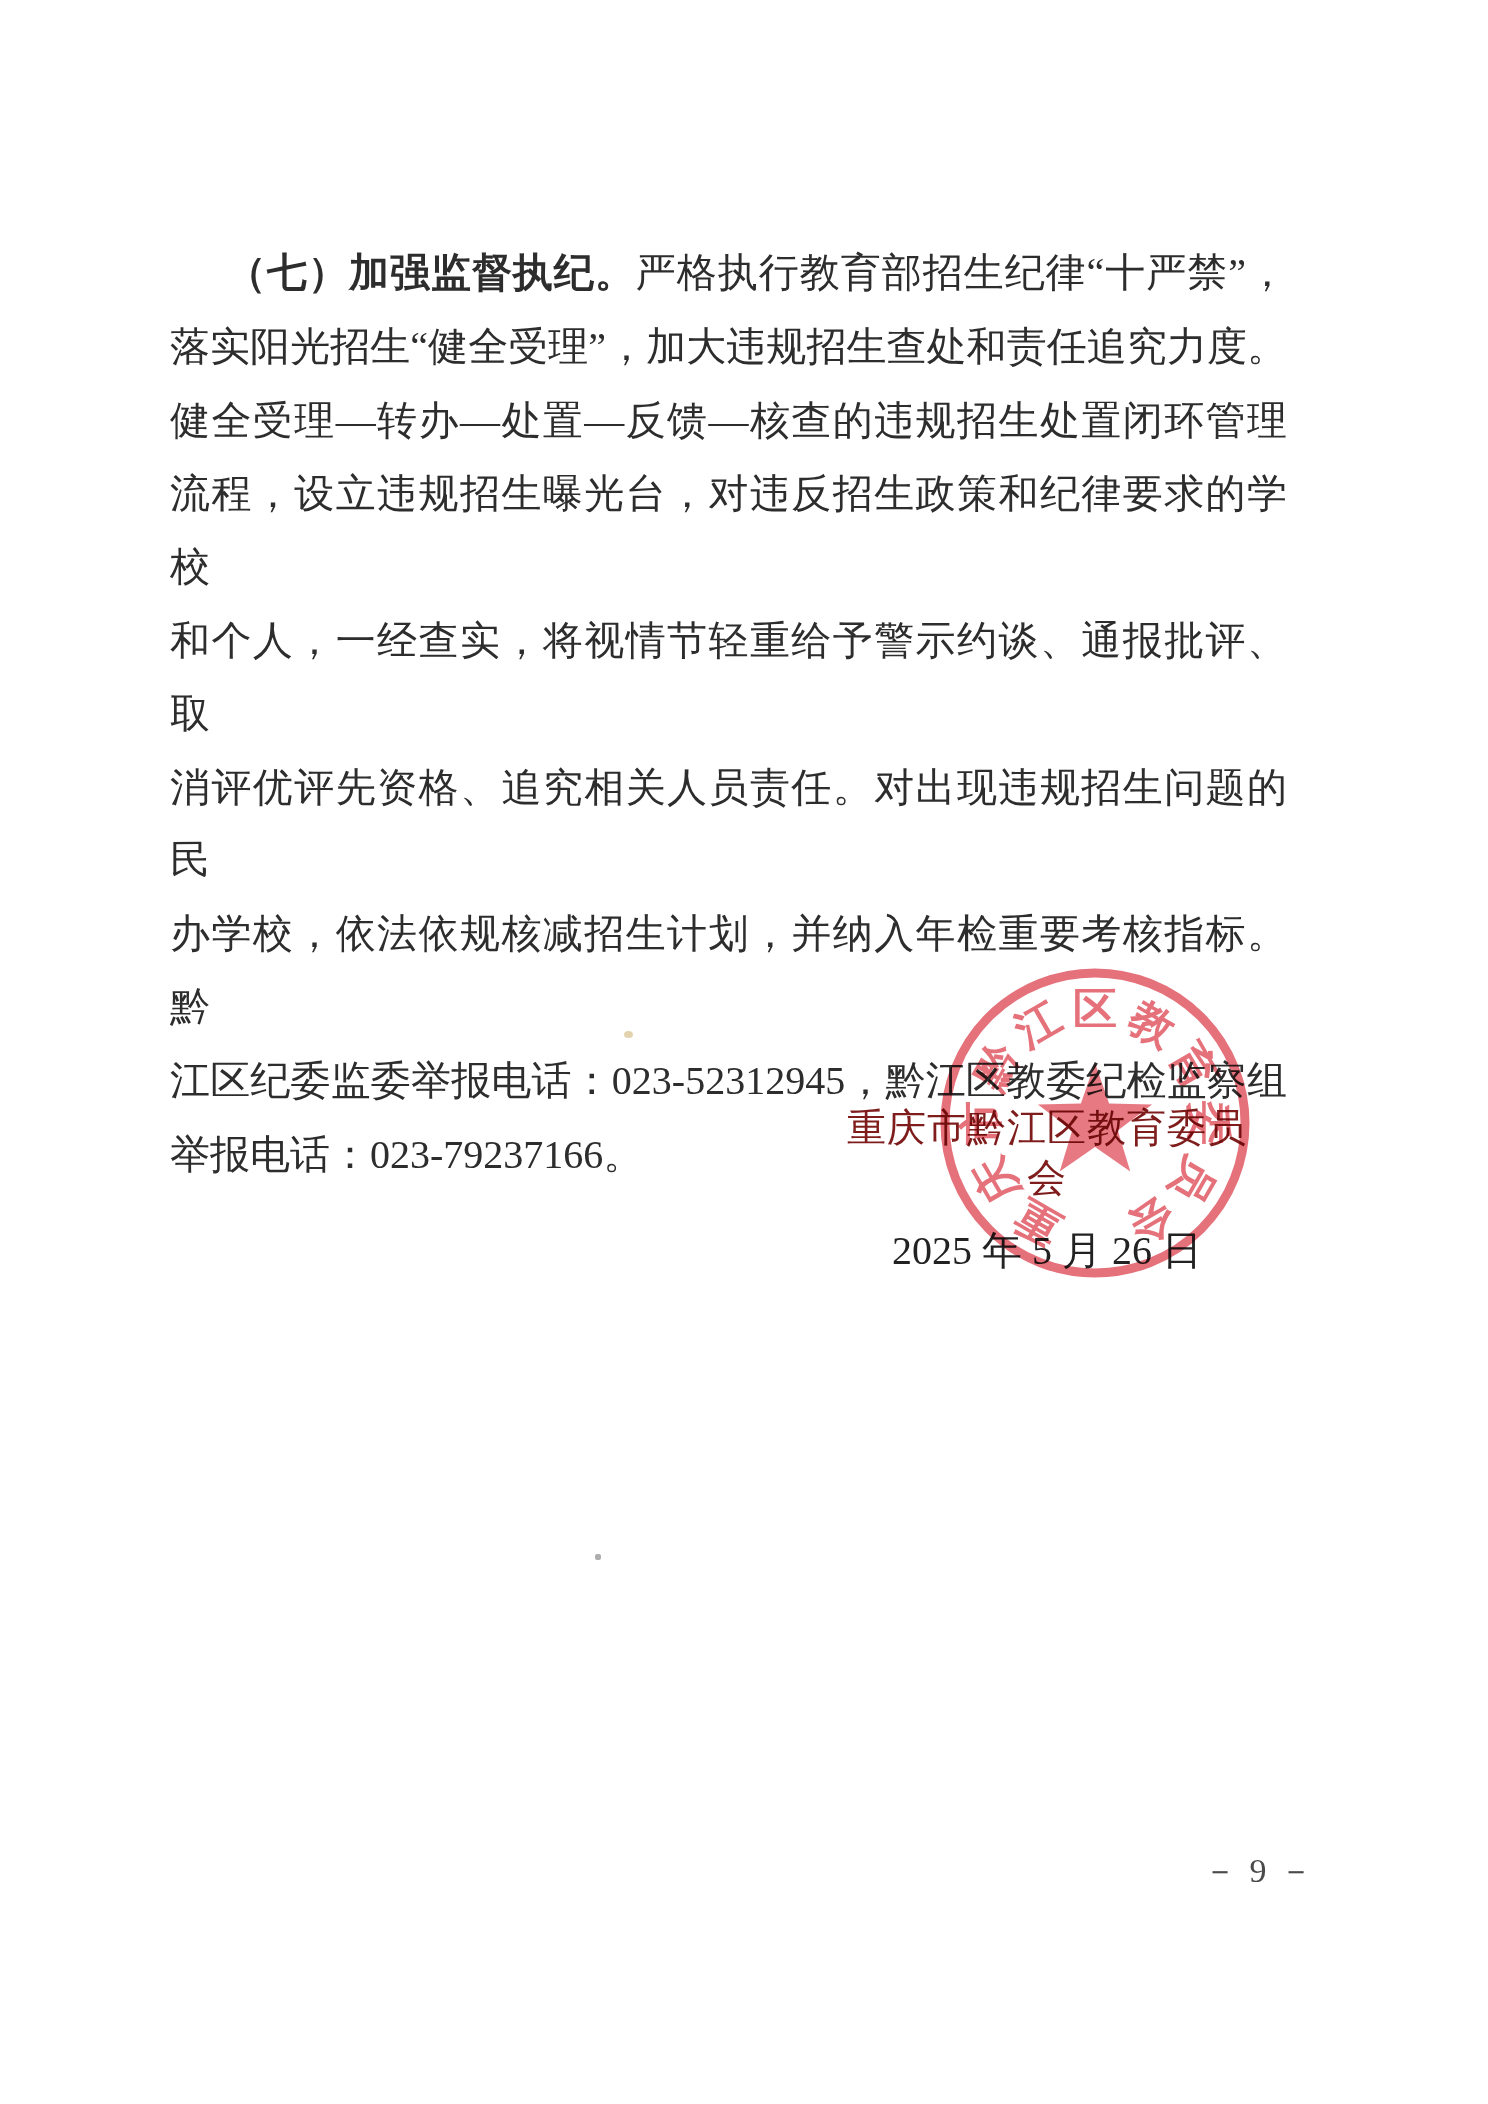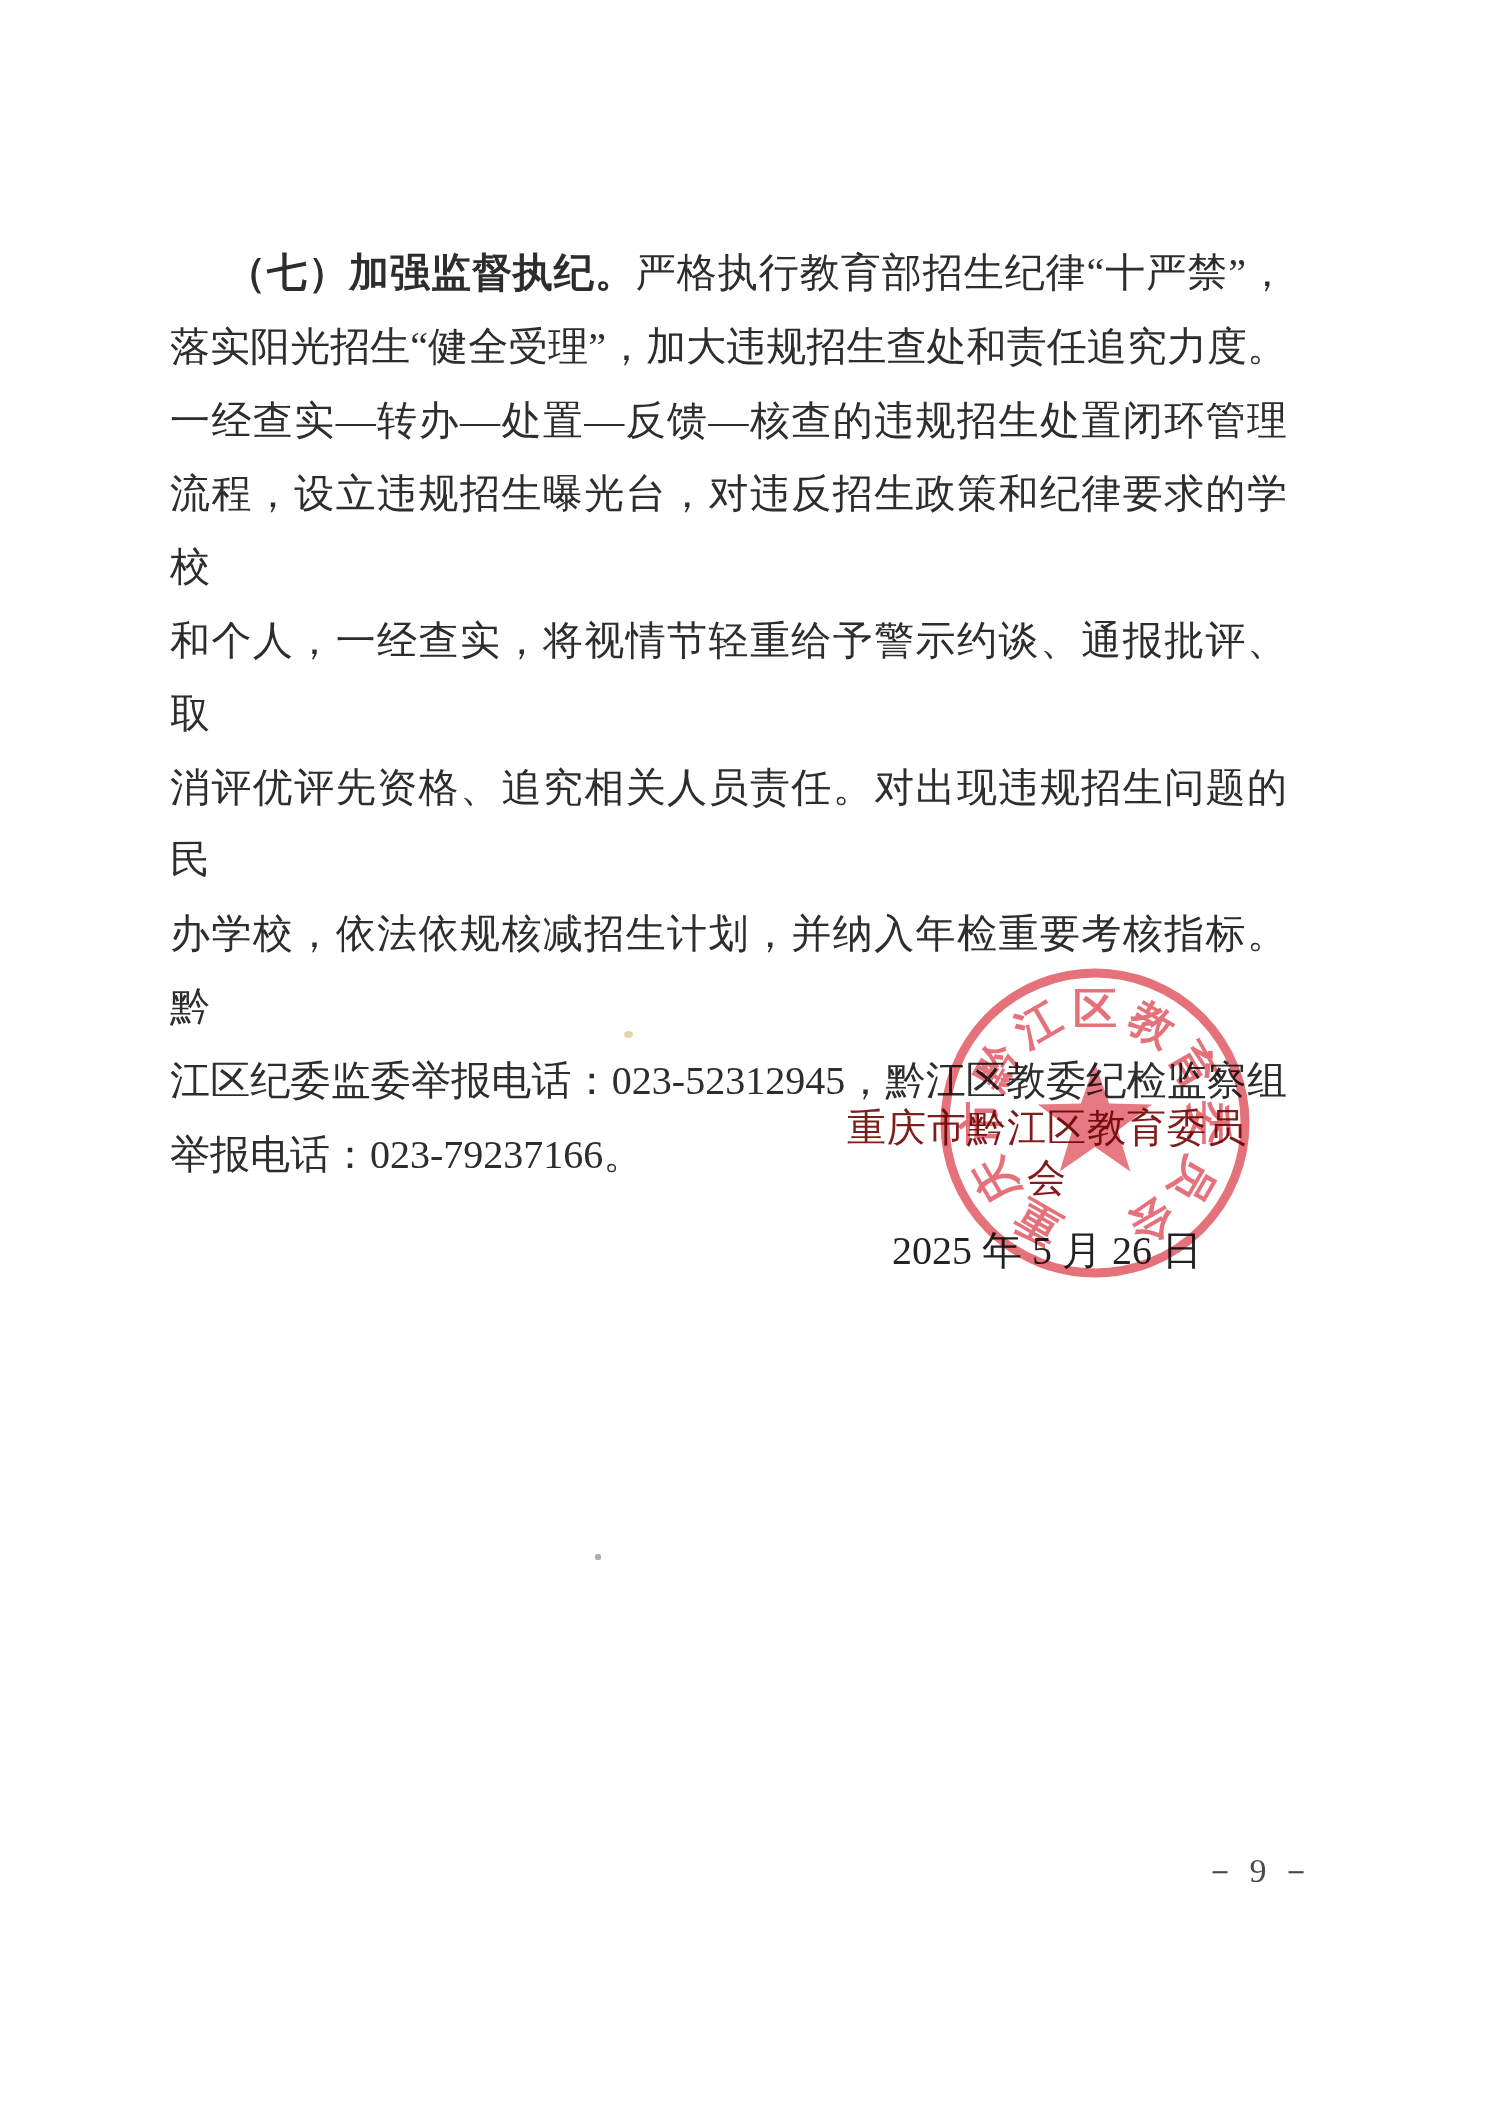--- a/index.html
+++ b/index.html
@@ -70,21 +70,21 @@
   }
 </style>
 </head>
 <body>
 
 <div class="page">
 
   <div class="body-text">
     <div class="line just indent"><span class="lead">（七）加强监督执纪。</span><span>严格执行教育部招生纪律“十严禁”，</span></div>
     <div class="line just"><span class="lead"></span><span>落实阳光招生“健全受理”，加大违规招生查处和责任追究力度。</span></div>
-    <div class="line just"><span class="lead"></span><span>一经查实—转办—处置—反馈—核查的违规招生处置闭环管理</span></div>
+    <div class="line just"><span class="lead"></span><span>健全受理—转办—处置—反馈—核查的违规招生处置闭环管理</span></div>
     <div class="line just"><span class="lead"></span><span>流程，设立违规招生曝光台，对违反招生政策和纪律要求的学校</span></div>
     <div class="line just"><span class="lead"></span><span>和个人，一经查实，将视情节轻重给予警示约谈、通报批评、取</span></div>
     <div class="line just"><span class="lead"></span><span>消评优评先资格、追究相关人员责任。对出现违规招生问题的民</span></div>
     <div class="line just"><span class="lead"></span><span>办学校，依法依规核减招生计划，并纳入年检重要考核指标。黔</span></div>
     <div class="line just"><span class="lead"></span><span>江区纪委监委举报电话：023-52312945，黔江区教委纪检监察组</span></div>
     <div class="line left"><span class="lead"></span><span>举报电话：023-79237166。</span></div>
   </div>
 
   <div class="sig-block">
     <div class="sig-line">重庆市黔江区教育委员会</div>

